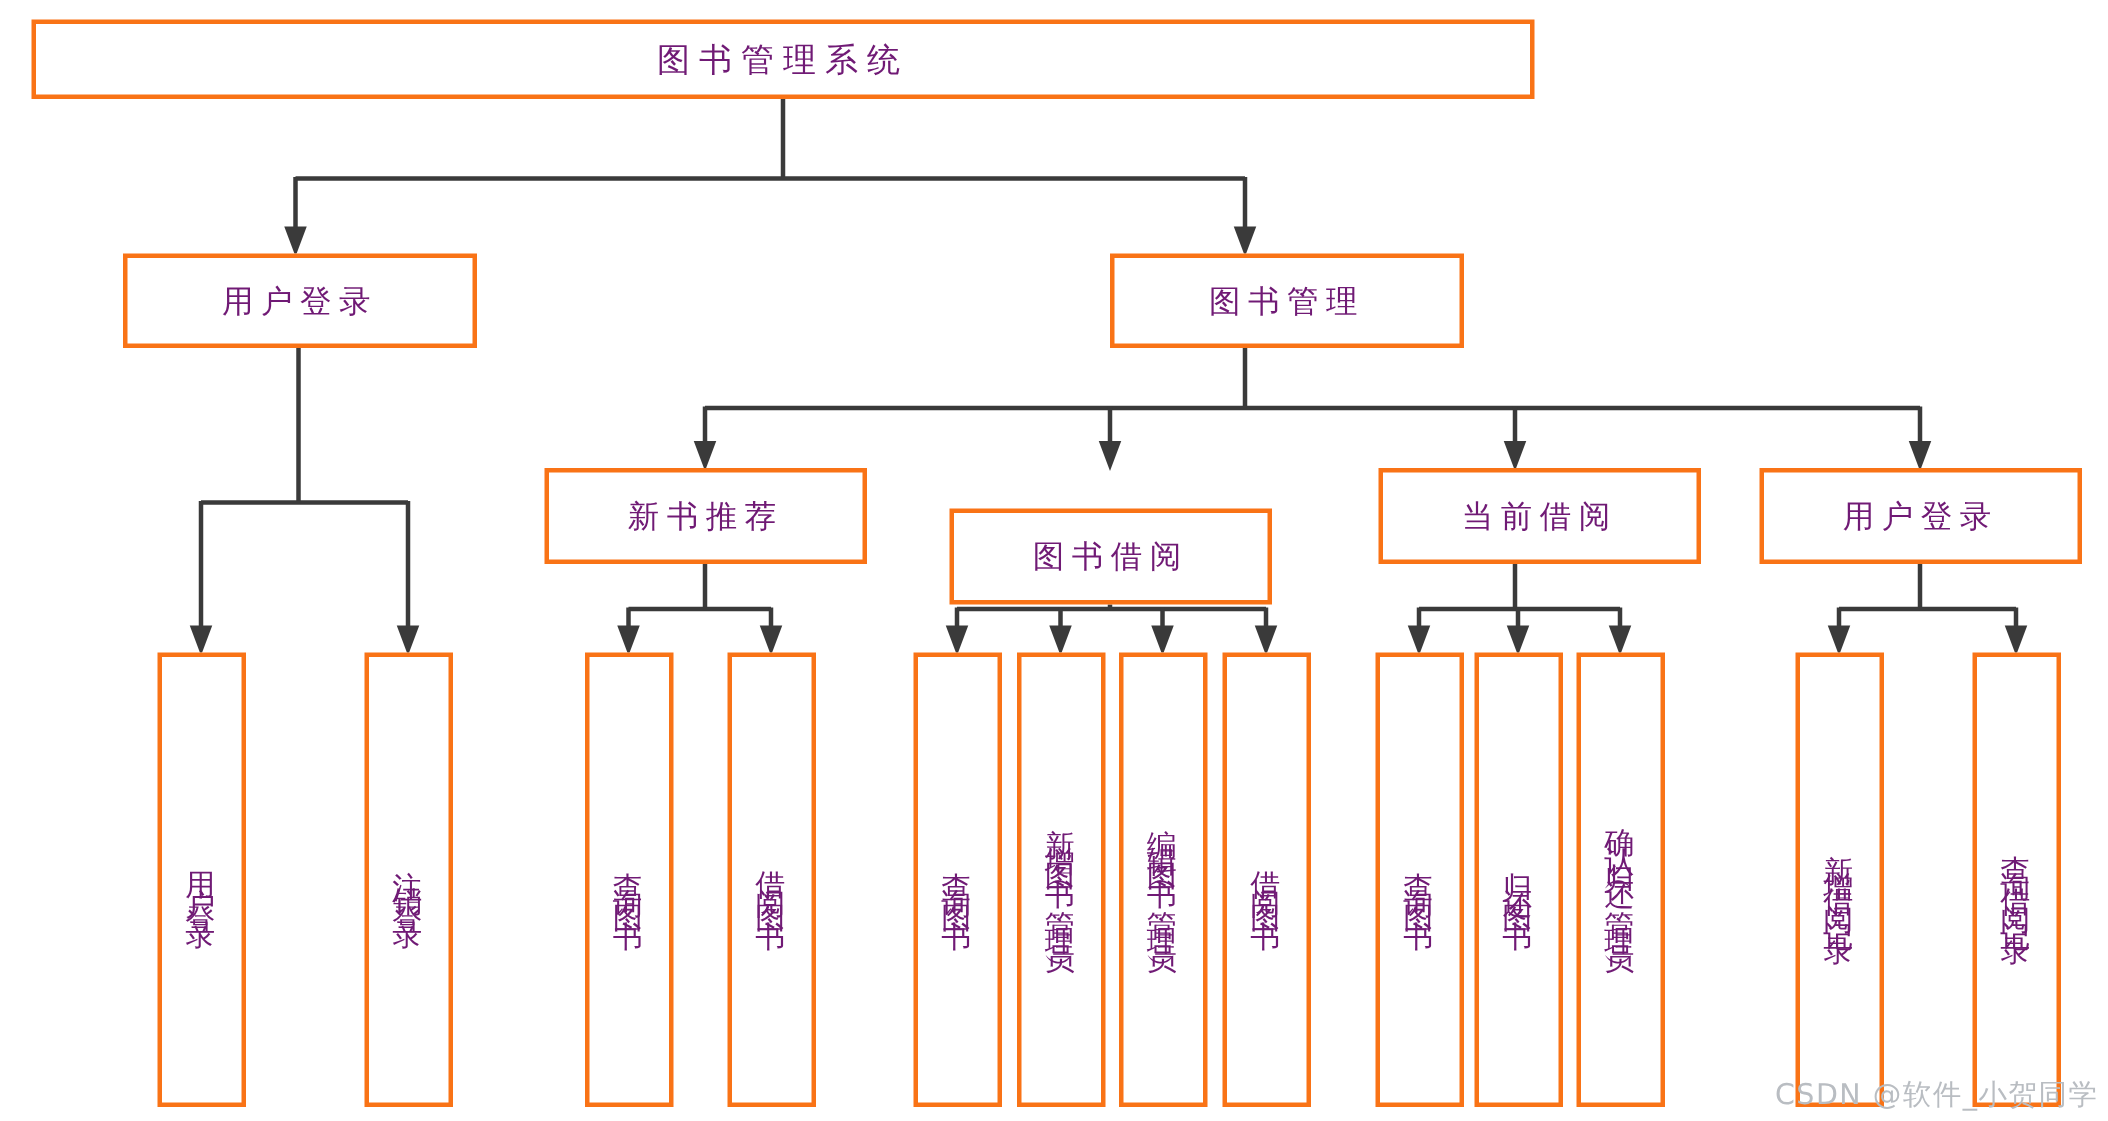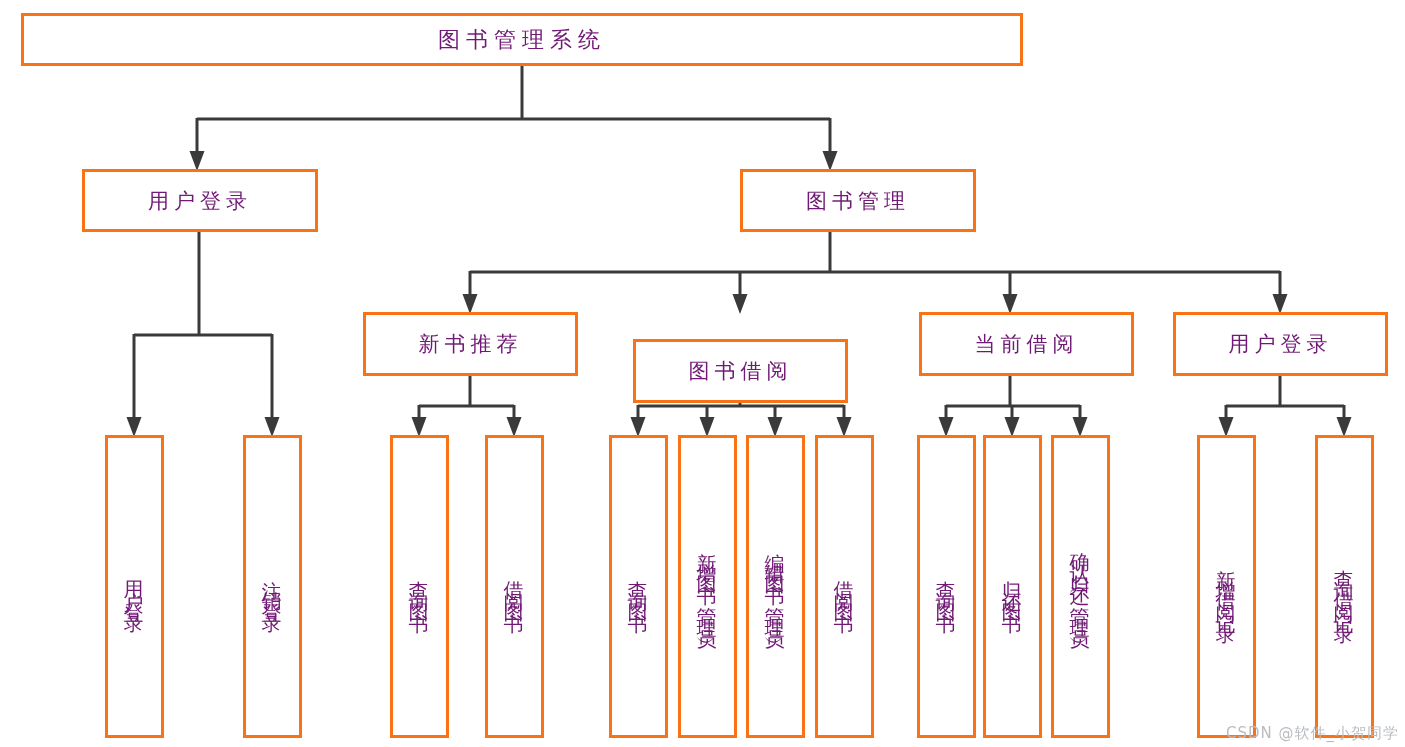--- a/index.html
+++ b/index.html
@@ -43,21 +43,21 @@
     letter-spacing: 11px;
     width: 59px;
     top: 435px;
     height: 303px;
     white-space: nowrap;
   }
   .watermark {
     position: absolute;
     right: 6px;
     bottom: 4px;
-    font-size: 15px;
+    font-size: 19px;
     letter-spacing: 1px;
     color: #b9bdc2;
     white-space: nowrap;
     margin-top: 43px;
   }
 </style>
 </head>
 <body>
 
 <div class="canvas">

